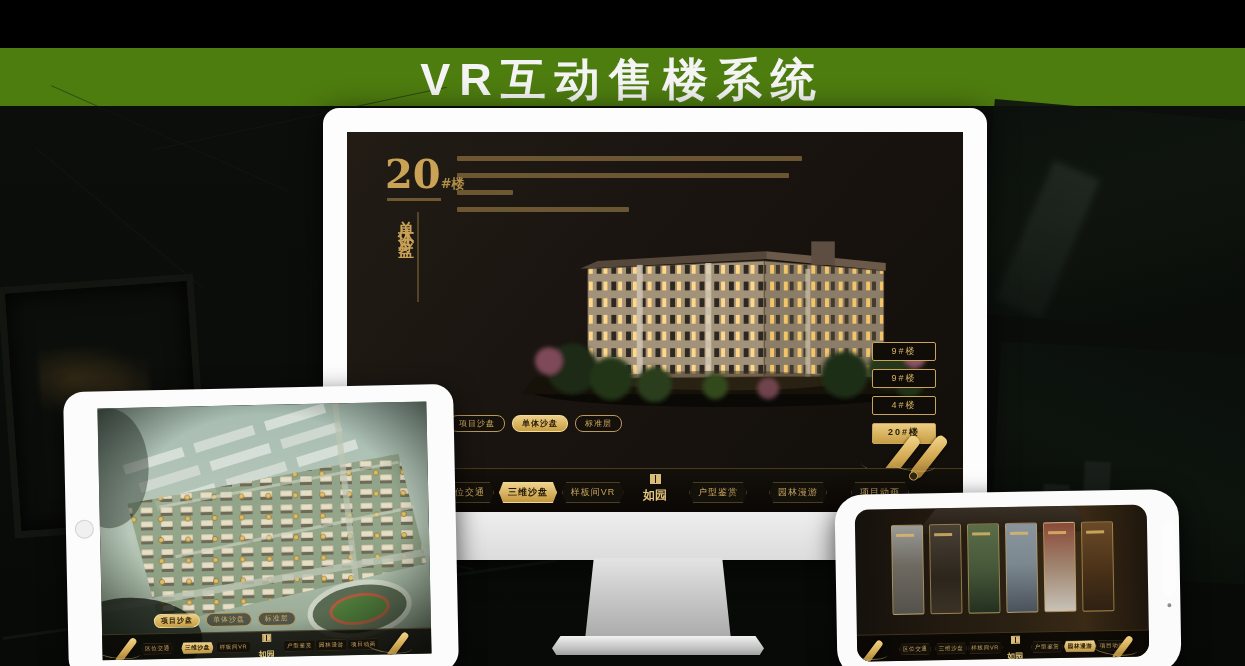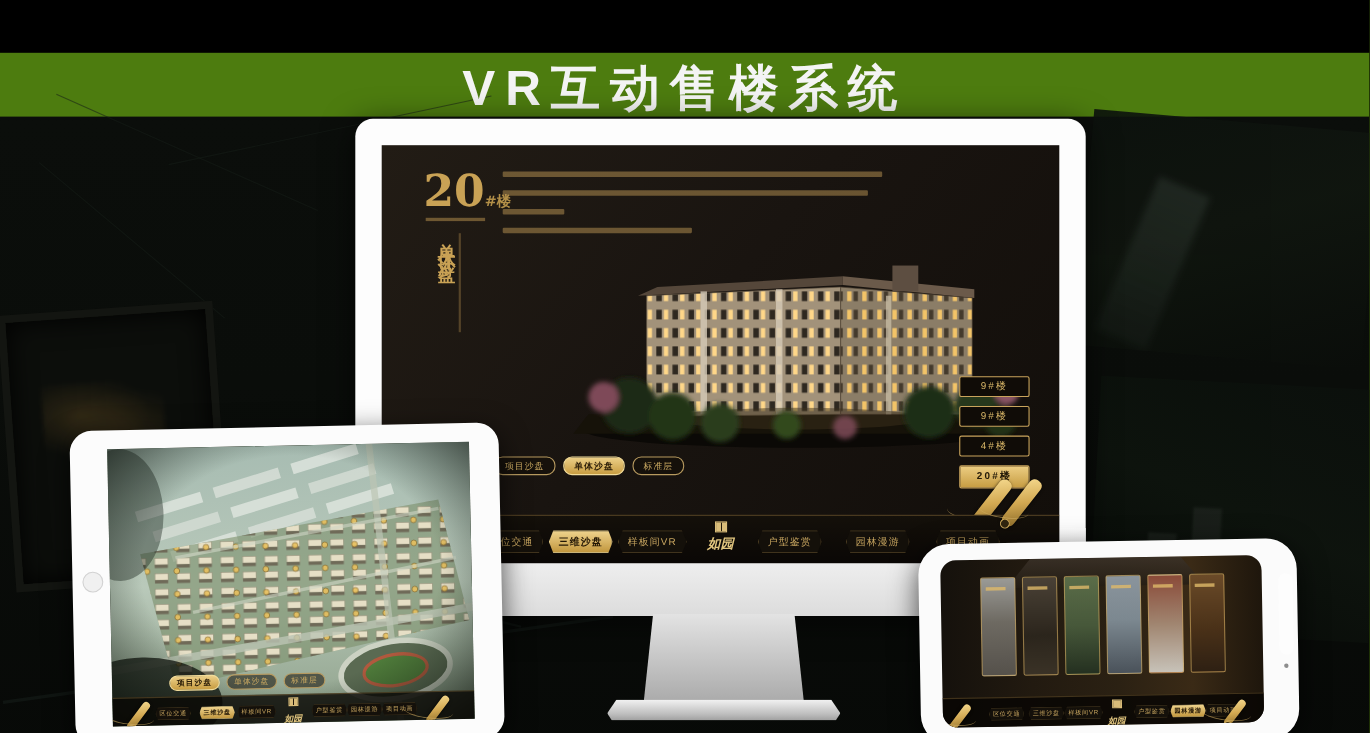--- a/index.html
+++ b/index.html
@@ -40,21 +40,21 @@
   .dm.active{background:linear-gradient(180deg,#eed28c,#c2973e);color:#221605;border-color:#f0d793;font-weight:bold;}
   .pill{display:inline-block;padding:2px 9px;border:1px solid #b79a5f;border-radius:8px;
     color:#cdab62;font-size:8px;letter-spacing:1px;background:rgba(20,14,8,.55);white-space:nowrap;}
   .pill.active{background:linear-gradient(180deg,#eccf87,#c89d42);color:#2a1c07;border-color:#f2dc9a;font-weight:bold;}
   .scroll{position:absolute;width:9px;height:42px;border-radius:5px;transform:rotate(38deg);
     background:linear-gradient(135deg,#f5d98e 0%,#d3a952 50%,#8c6b29 100%);box-shadow:0 1px 3px rgba(0,0,0,.8);}
   .scroll:after{content:"";position:absolute;left:1px;bottom:-4px;width:7px;height:7px;border-radius:50%;
     background:#30250f;border:1px solid #caa75a;}
   .scroll:before{content:"";position:absolute;left:-26px;bottom:2px;width:46px;height:14px;
     border-bottom:1px solid rgba(210,175,100,.55);border-radius:50%;transform:rotate(-30deg);}
-  .logo{position:absolute;transform:translateX(-50%);text-align:left;line-height:1;font-style:italic;}
+  .logo{position:absolute;transform:translateX(-50%);text-align:left;line-height:1;}
   .logo .seal{display:block;margin:0 auto 2px auto;width:9px;height:8px;border:1px solid #d9bc79;
     background:linear-gradient(90deg,#d9bc79 45%,#231a0c 45%,#231a0c 55%,#d9bc79 55%);}
   .logo .lg-text{color:#e2c67f;font-weight:bold;font-family:"DejaVu Serif",serif;}
 
   
   .monitor{position:absolute;left:323px;top:60px;width:664px;height:452px;background:#fdfdfd;
     border-radius:16px;box-shadow:0 6px 30px rgba(0,0,0,.65);}
   .monitor .chin{position:absolute;left:0;bottom:0;width:100%;height:80px;border-radius:0 0 14px 14px;
     background:linear-gradient(180deg,#ffffff 0%,#f1f1f1 30%,#dcdcdc 100%);}
   .m-screen{position:absolute;left:24px;top:24px;width:616px;height:380px;overflow:hidden;

